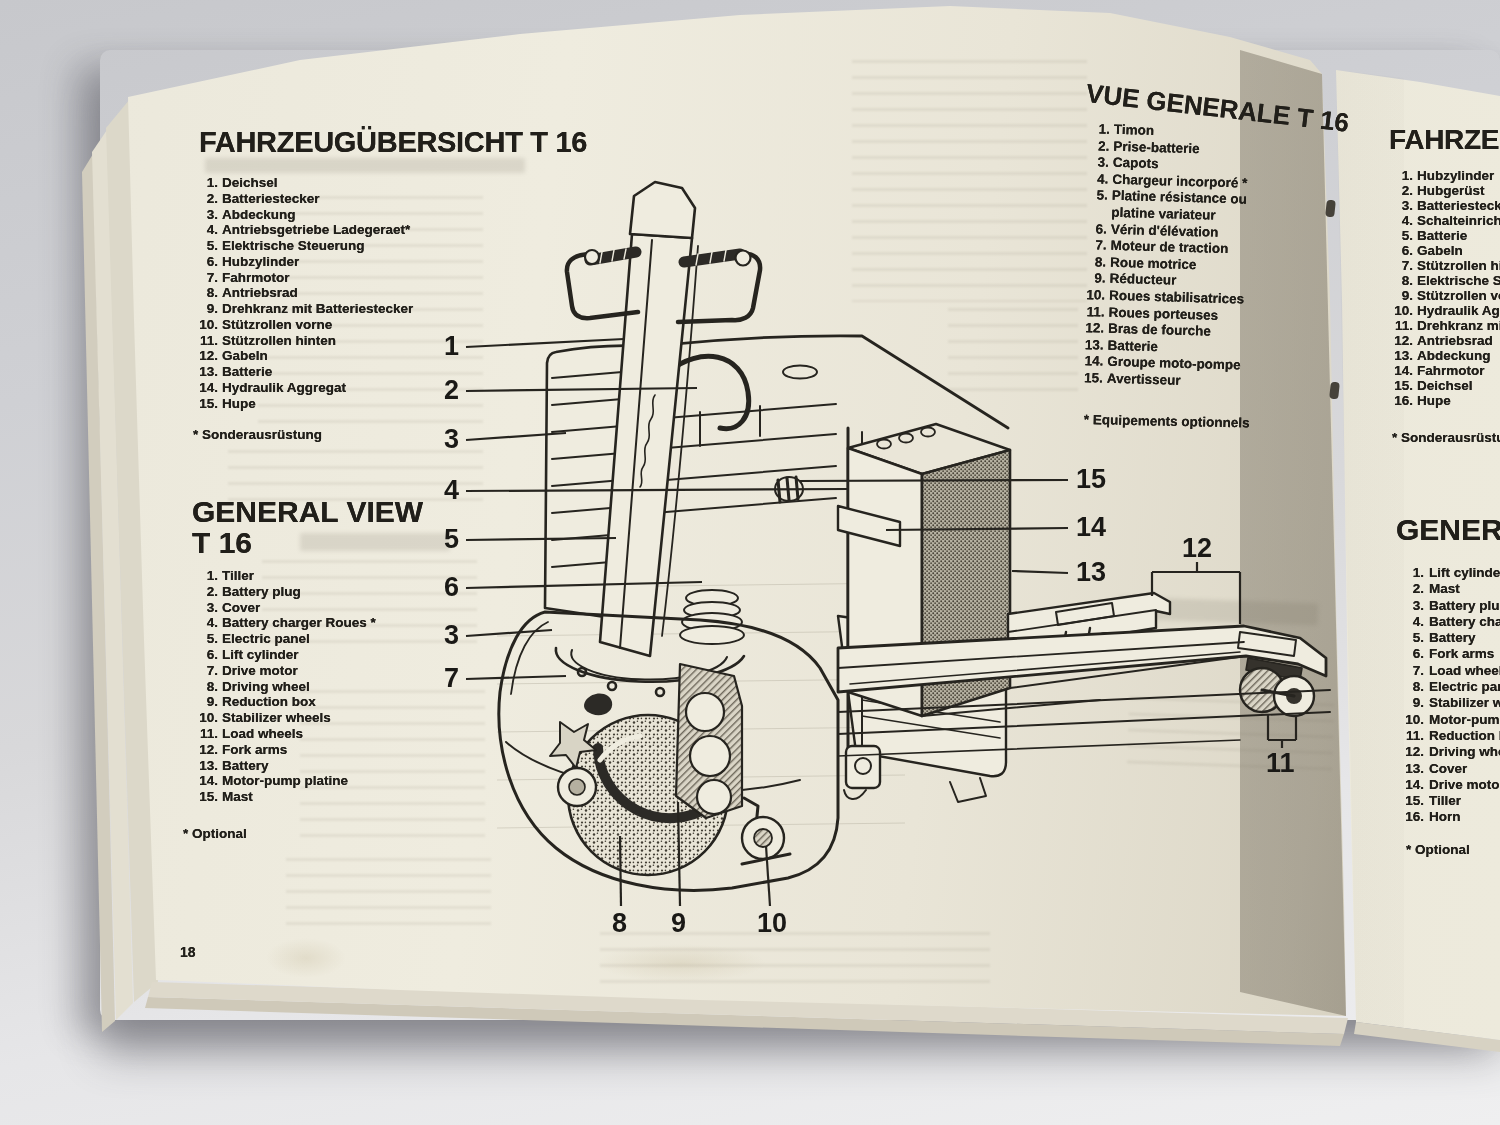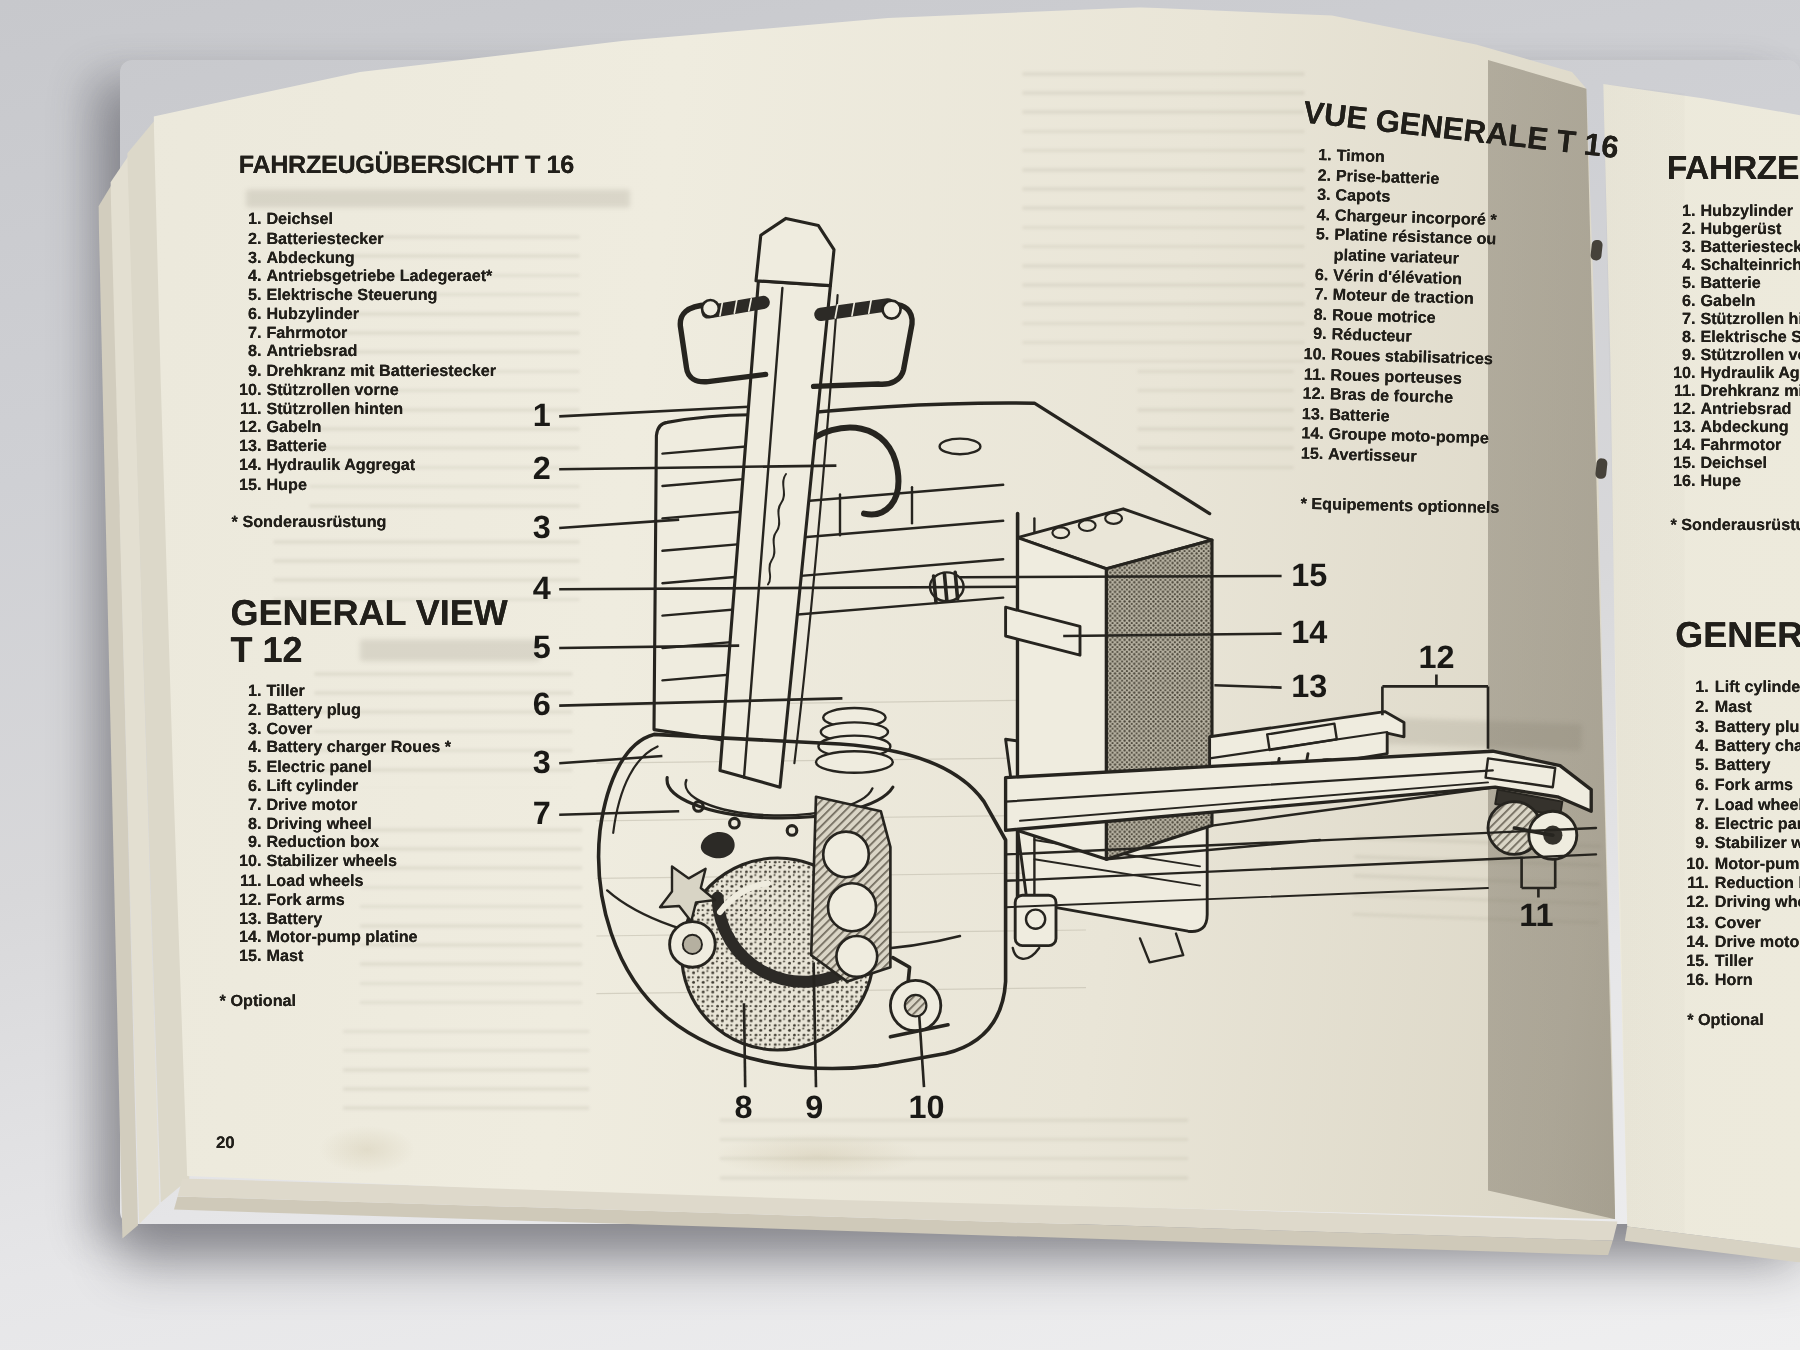--- a/index.html
+++ b/index.html
@@ -31,21 +31,21 @@
   .staple{position:absolute;width:9px;height:17px;border-radius:4px;background:#46423a;}
   .st1{left:1326px;top:200px;transform:rotate(6deg);}
   .st2{left:1330px;top:382px;transform:rotate(6deg);}
   .stain{position:absolute;border-radius:50%;
     background:radial-gradient(closest-side,rgba(150,130,80,.14),rgba(150,130,80,0));}
   .ghost{position:absolute;filter:blur(1.3px);opacity:.55;
     background:repeating-linear-gradient(180deg,rgba(120,113,95,.20) 0 3px,rgba(0,0,0,0) 3px 16px);}
   .ghost-bar{position:absolute;filter:blur(2px);opacity:.5;background:rgba(108,102,86,.32);border-radius:2px;}
   svg.diagram{position:absolute;left:0;top:0;}
   .t{position:absolute;font-weight:700;color:#211f1a;text-shadow:0 0 .4px #211f1a;}
-  .h1{font-size:21px;letter-spacing:-.3px;white-space:nowrap;}
+  .h1{font-size:29px;letter-spacing:-.3px;white-space:nowrap;}
   .h1b{font-size:30px;line-height:31px;white-space:nowrap;}
   .list{font-size:13.5px;}
   .list .li{display:grid;grid-template-columns:25px 1fr;column-gap:4px;white-space:nowrap;}
   .list .num{text-align:right;}
   .foot{font-size:13.5px;white-space:nowrap;}
   .pageno{font-size:14px;}
   #g-list{line-height:15.75px;}
   #e-list{line-height:15.8px;}
   #f-list{line-height:16.6px;transform:rotate(1.6deg);transform-origin:left top;}
   #f-list .li{white-space:normal;grid-template-columns:27px 1fr;}
@@ -352,21 +352,21 @@
     </div>
     <div class="li">
       <span class="num">15.</span>
       <span class="txt">Hupe</span>
     </div>
   </div>
 <div class="t foot" style="left:193px;top:427px">* Sonderausrüstung</div>
 
 <div class="t h1b" style="left:192px;top:496px">
   <span>GENERAL VIEW</span><br>
-  <span>T 12</span>
+  <span>T 16</span>
 </div>
 <div class="t list" id="e-list" style="left:193px;top:568px">
     <div class="li">
       <span class="num">1.</span>
       <span class="txt">Tiller</span>
     </div>
     <div class="li">
       <span class="num">2.</span>
       <span class="txt">Battery plug</span>
     </div>
@@ -483,21 +483,21 @@
       <span class="num">14.</span>
       <span class="txt">Groupe moto-pompe</span>
     </div>
     <div class="li">
       <span class="num">15.</span>
       <span class="txt">Avertisseur</span>
     </div>
   </div>
 <div class="t foot" id="f-foot" style="left:1084px;top:412px">* Equipements optionnels</div>
 
-<div class="t pageno" style="left:180px;top:944px">20</div>
+<div class="t pageno" style="left:180px;top:944px">18</div>
 
 <div class="t h1" style="left:1389px;top:124px;font-size:28px">FAHRZEUGÜBERSICHT</div>
 <div class="t list" id="rg-list" style="left:1392px;top:168px">
     <div class="li">
       <span class="num">1.</span>
       <span class="txt">Hubzylinder</span>
     </div>
     <div class="li">
       <span class="num">2.</span>
       <span class="txt">Hubgerüst</span>

